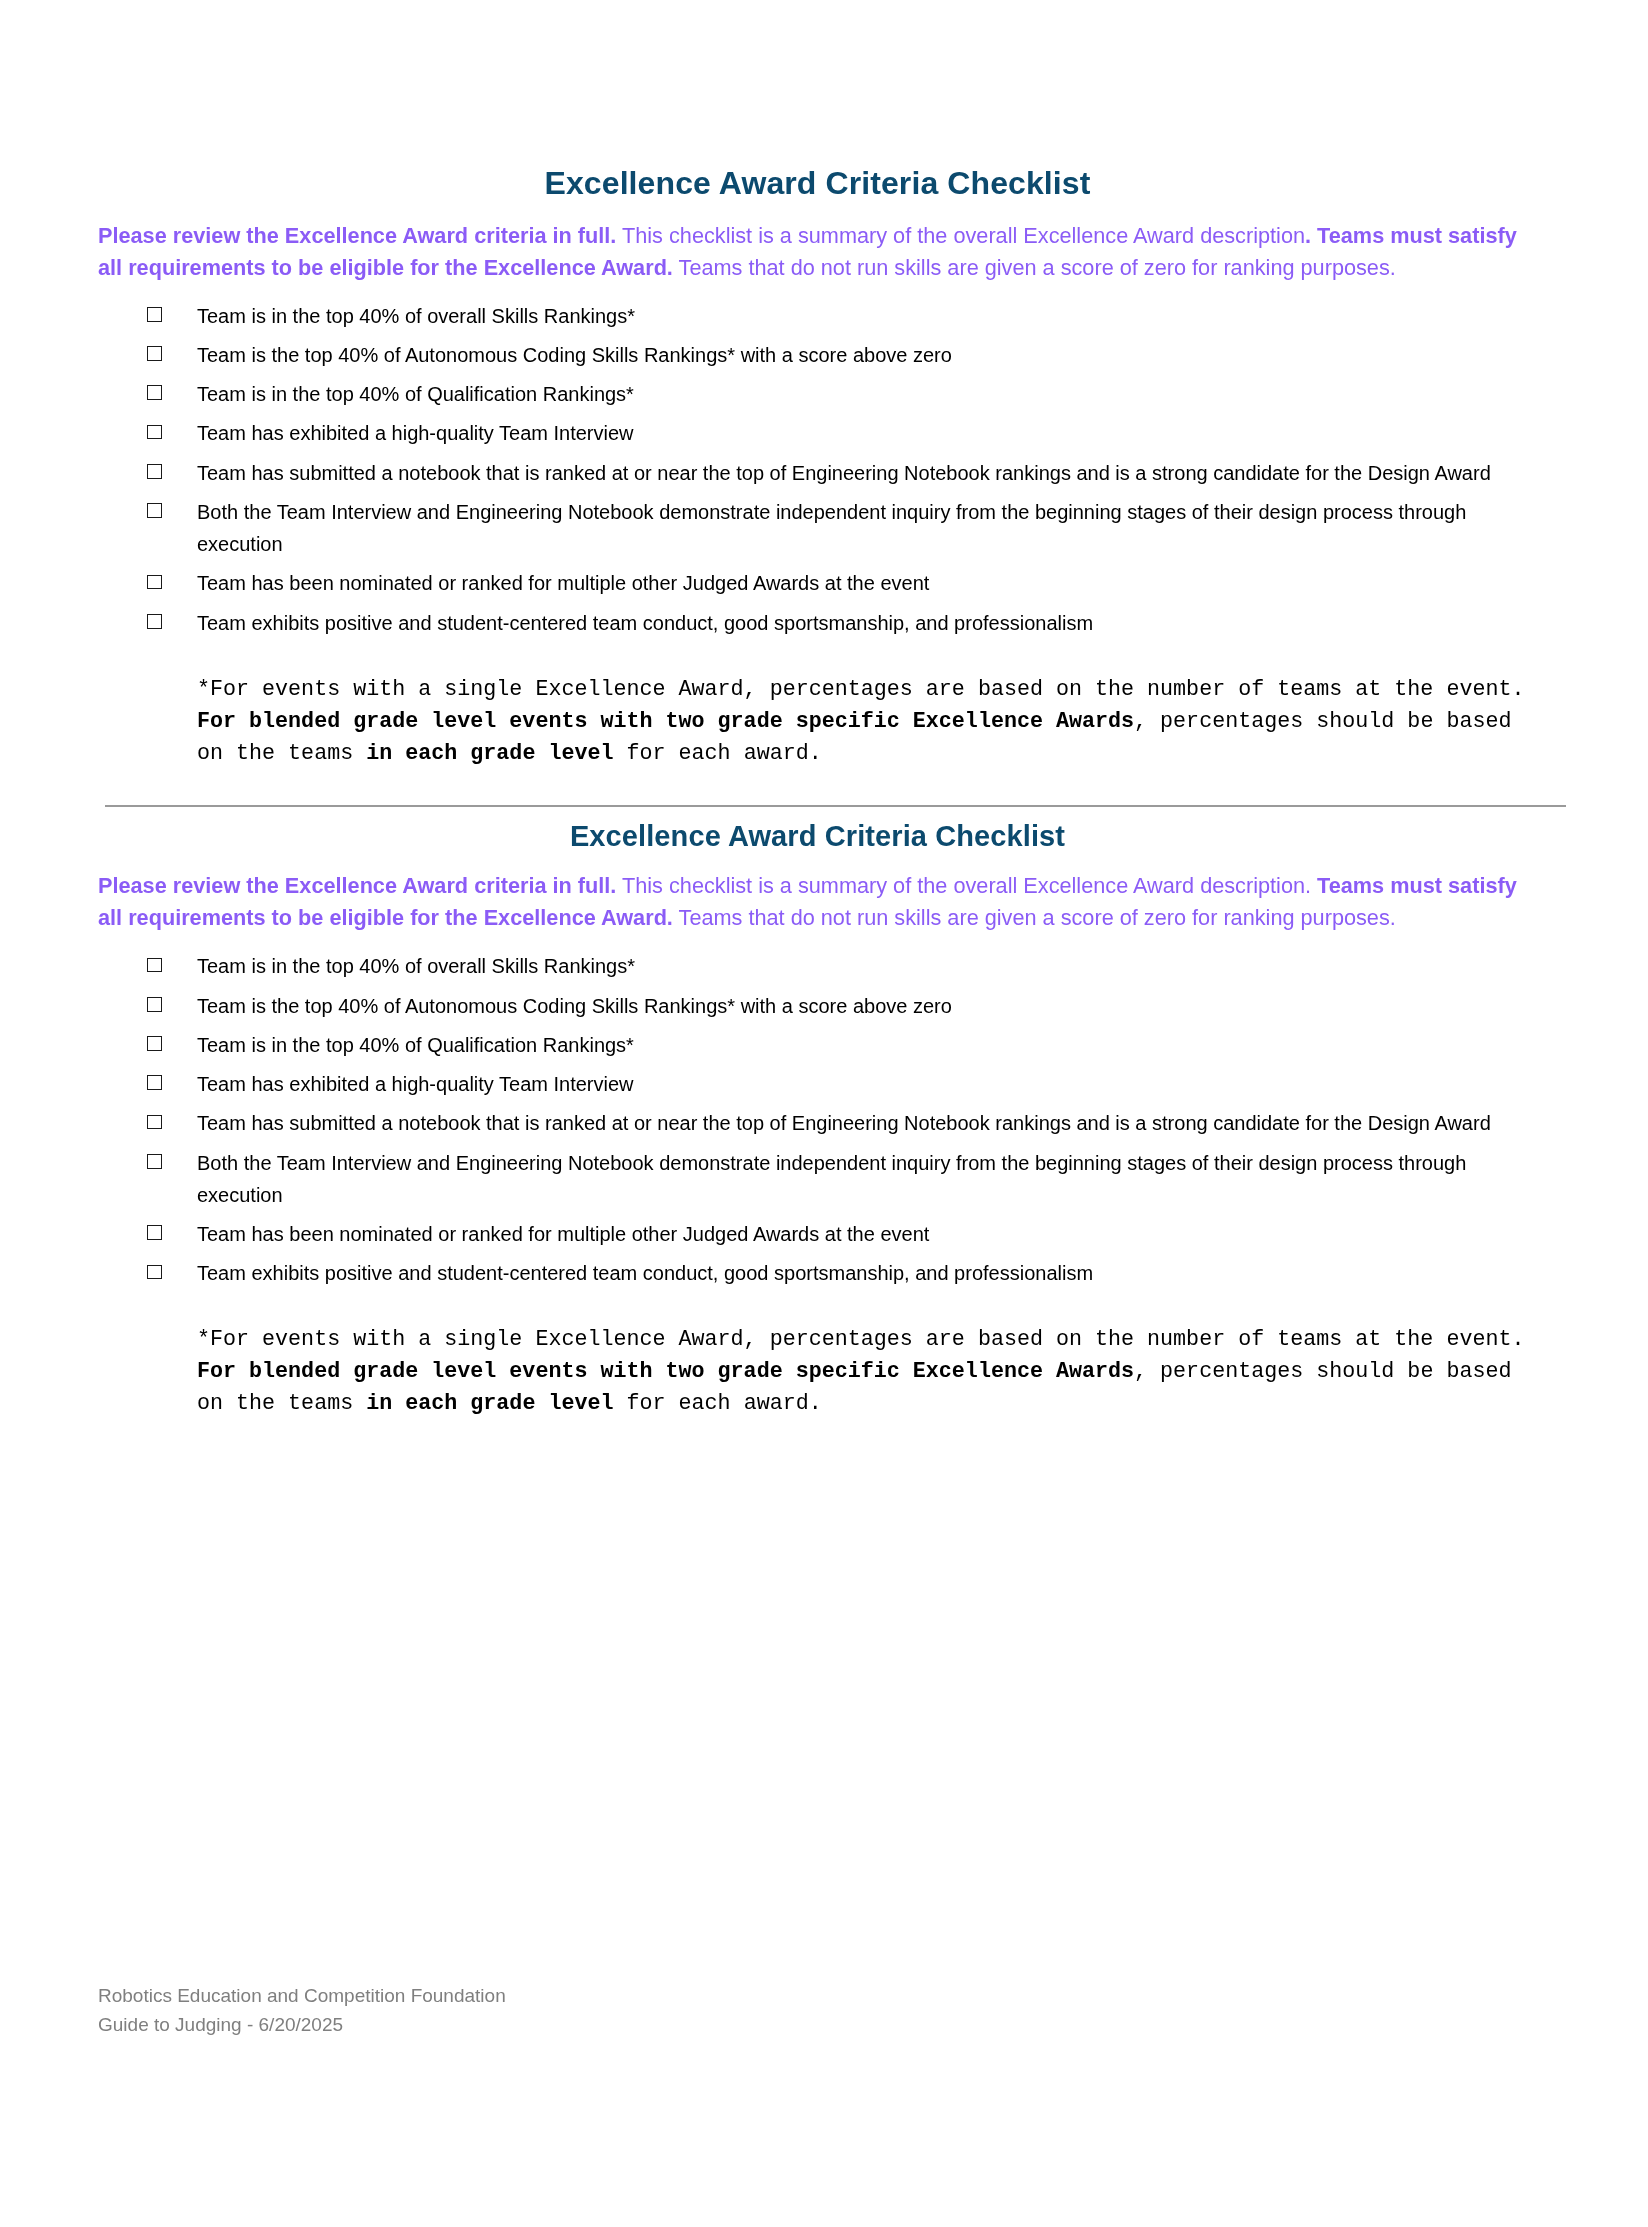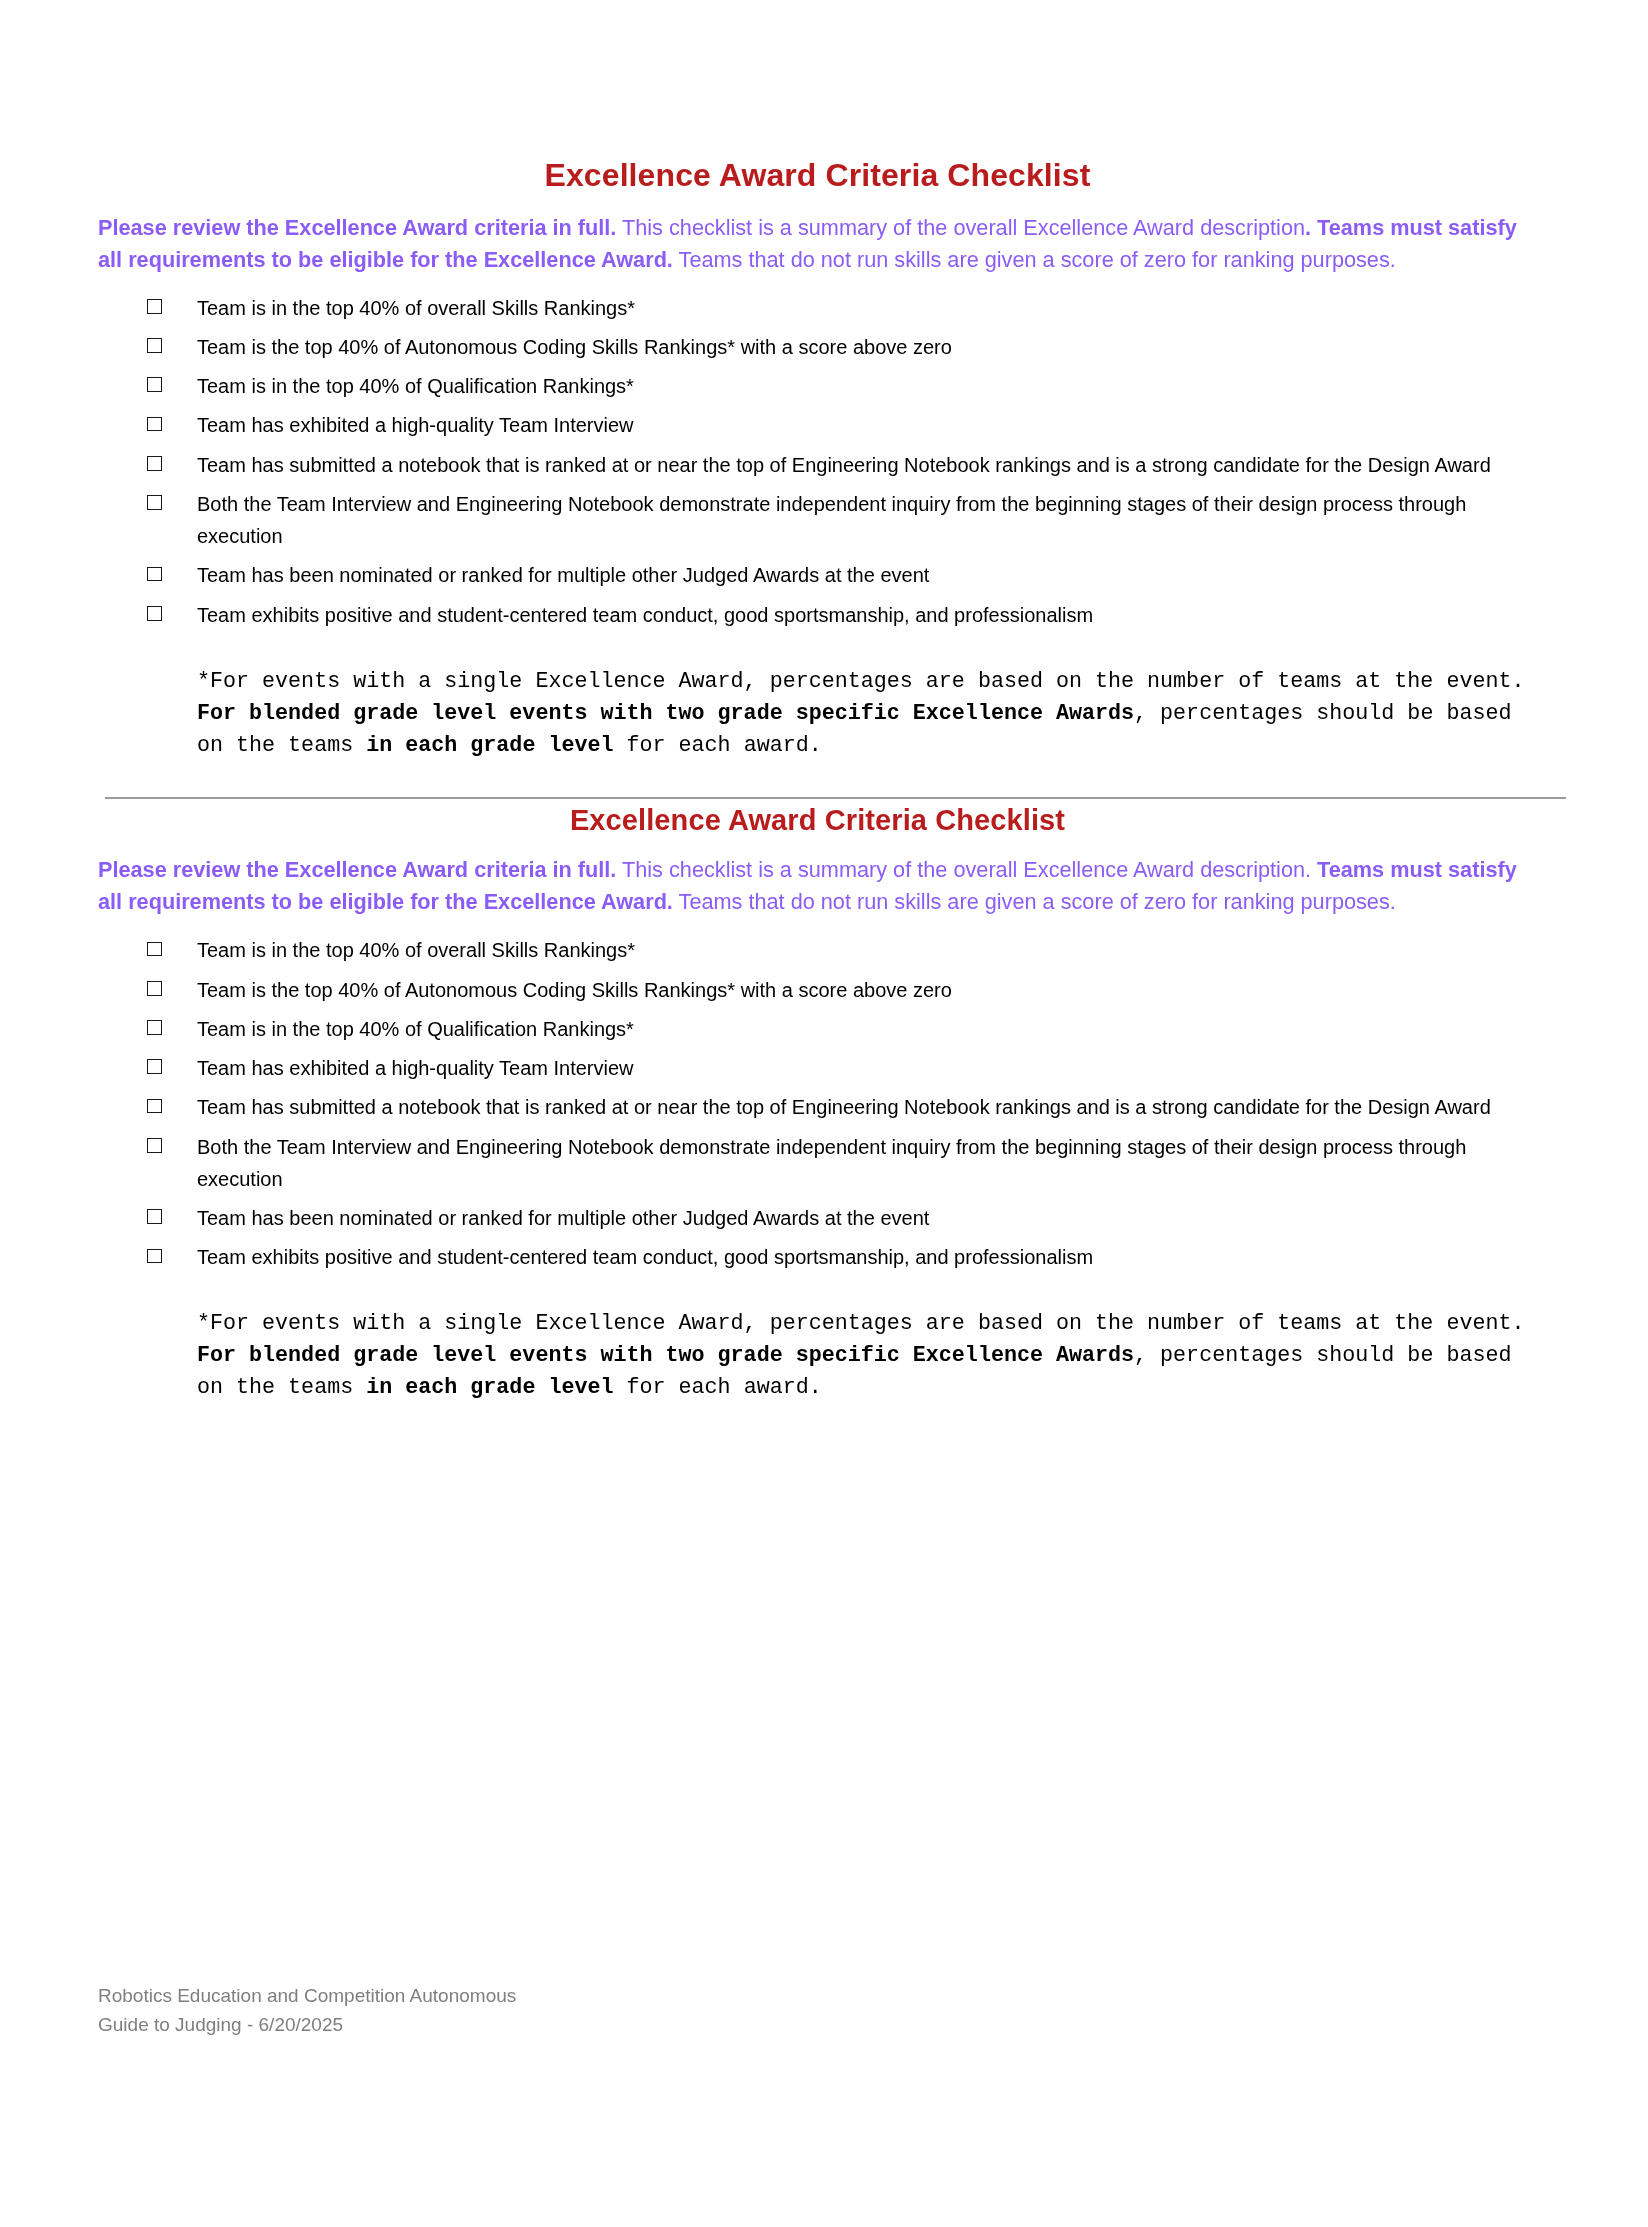--- a/index.html
+++ b/index.html
@@ -34,22 +34,22 @@
 
   
   .section { position: relative; }
   .section-1 { padding-top: 153px; }
   .section-2 { padding-top: 0px; }
 
   
   .doc-title {
     text-align: center;
     font-weight: bold;
-    color: #b91c1c;
-    margin: 4px;
+    color: #0c4a6e;
+    margin: 12px;
     letter-spacing: 0.1px;
   }
   .doc-title-lg { font-size: 32px; line-height: 37px; }
   .doc-title-sm { font-size: 29px; line-height: 34px; }
 
   
   .intro {
     font-size: 21.7px;
     line-height: 32px;
     margin: 0;
@@ -222,18 +222,18 @@
         </li>
       </ul>
 
       <p class="footnote"><span>*For events with a single Excellence Award, percentages are based on the number of teams at the event. </span><b>For blended grade level events with two grade specific Excellence Awards</b><span>, percentages should be based on the teams </span><b>in each grade level</b><span> for each award.</span></p>
 
     </div>
 
   </div>
 
   <div class="footer">
-    <span class="footer-line">Robotics Education and Competition Autonomous</span>
+    <span class="footer-line">Robotics Education and Competition Foundation</span>
     <span class="footer-line">Guide to Judging - 6/20/2025</span>
   </div>
 
 </div>
 
 
 </body></html>

